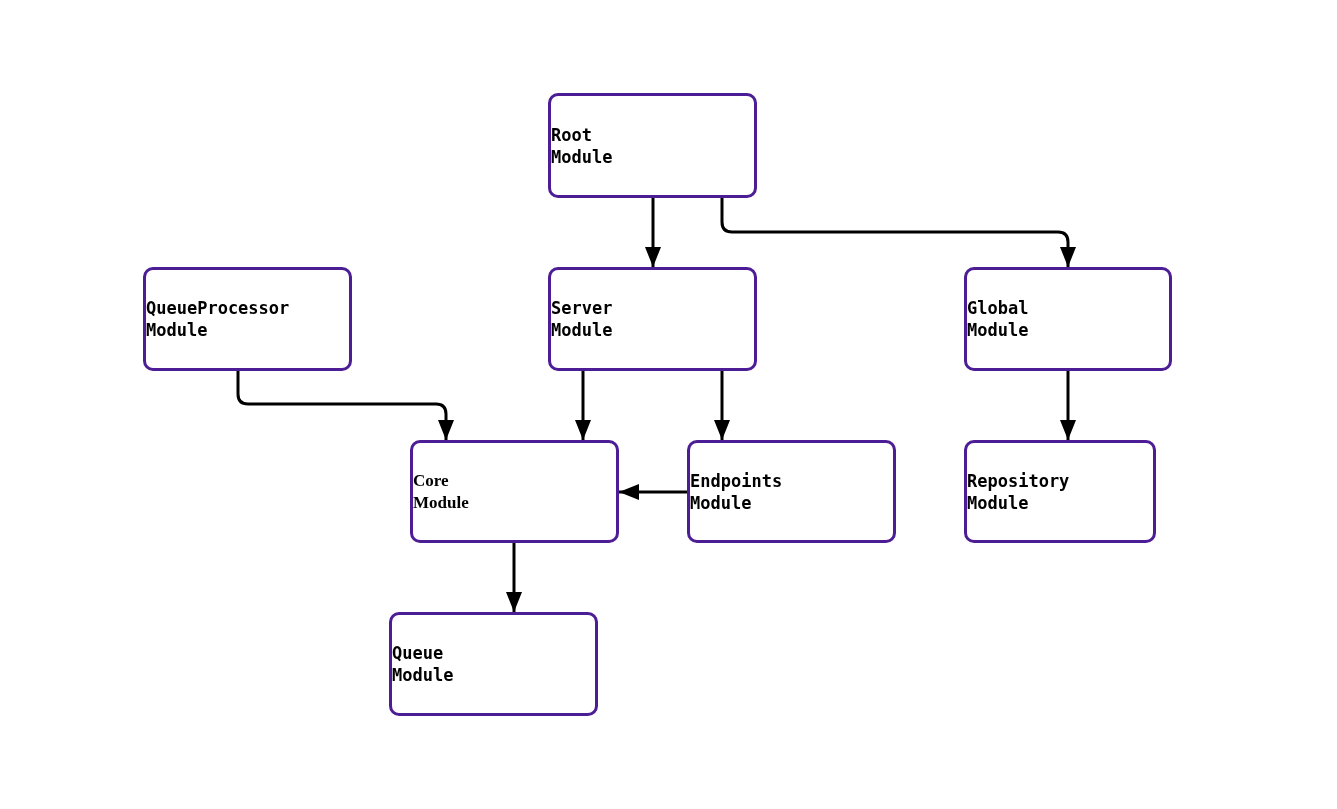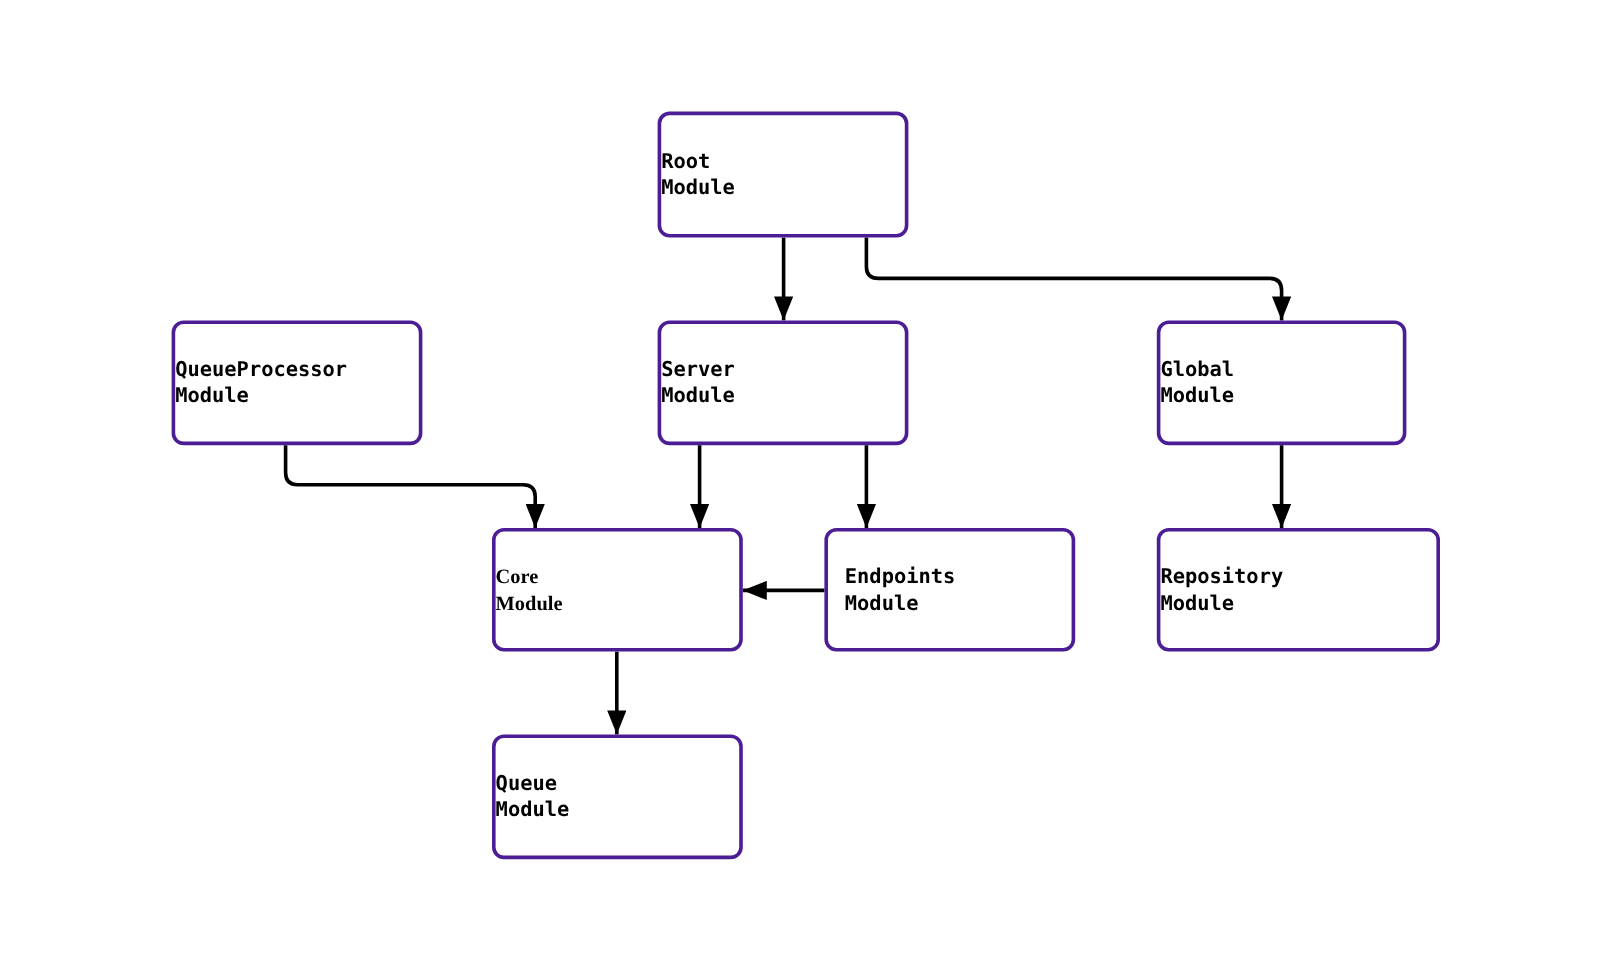--- a/index.html
+++ b/index.html
@@ -81,28 +81,28 @@
   <div class="node" style="left:964px; top:267px; width:208px; height:104px;">
     <span>Global</span>
     <span>Module</span>
   </div>
 
   <div class="node" style="left:410px; top:440px; width:209px; height:103px;font-family:Liberation Serif, serif;">
     <span>Core</span>
     <span>Module</span>
   </div>
 
-  <div class="node" style="left:687px; top:440px; width:209px; height:103px;padding-left:14px;">
+  <div class="node" style="left:687px; top:440px; width:209px; height:103px;">
     <span>Endpoints</span>
     <span>Module</span>
   </div>
 
-  <div class="node" style="left:964px; top:440px; width:236px; height:103px;">
+  <div class="node" style="left:964px; top:440px; width:192px; height:103px;">
     <span>Repository</span>
     <span>Module</span>
   </div>
 
-  <div class="node" style="left:410px; top:612px; width:209px; height:104px;">
+  <div class="node" style="left:389px; top:612px; width:209px; height:104px;">
     <span>Queue</span>
     <span>Module</span>
   </div>
 
 </div>
 
 </body></html>

